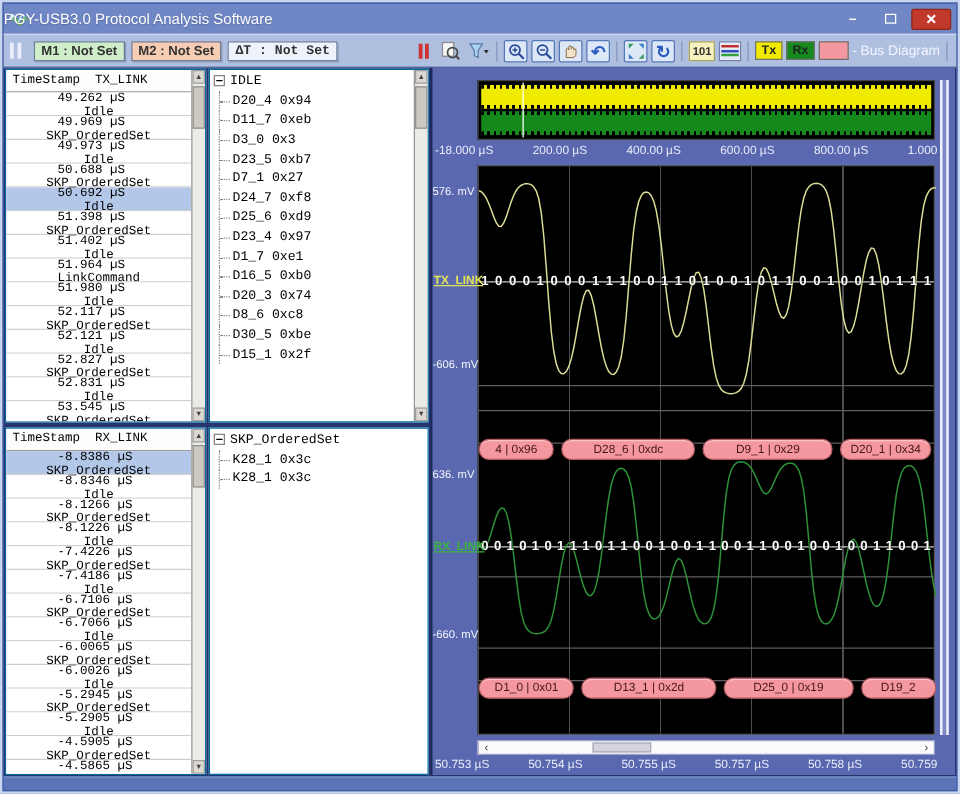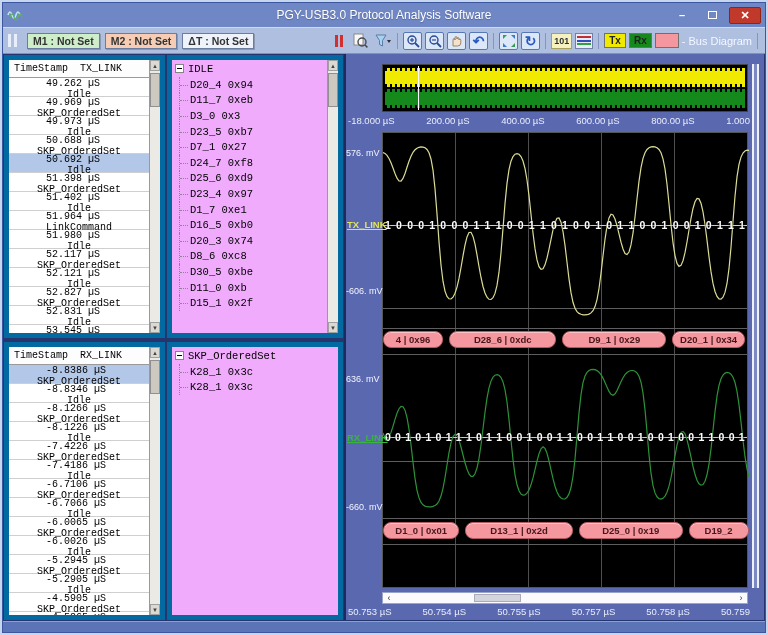--- a/index.html
+++ b/index.html
@@ -5,21 +5,21 @@
   * { box-sizing: border-box; margin: 0; padding: 0; }
   html,body { background:#9db4d8; }
   body { font-family:"Liberation Sans", sans-serif; }
 
   .win { position:relative; width:768px; height:635px; background:#c5d6ee; padding:2px; }
   .frame { position:relative; width:100%; height:100%; background:#7087c6; border:1px solid #3c57a0; display:flex; flex-direction:column; }
 
   
   .titlebar { height:24px; position:relative; display:flex; align-items:center; padding:0 4px; color:#fff; }
   .app-icon { width:18px; height:16px; display:flex; align-items:center; }
-  .title { position:absolute; left:0; right:0; text-align:center; font-size:12px; color:#fff; text-shadow:0 1px 1px rgba(0,0,0,.25); }
+  .title { position:absolute; left:0; right:0; font-size:12px; color:#fff; text-shadow:0 1px 1px rgba(0,0,0,.25); }
   .winbtns { margin-left:auto; display:flex; gap:4px; align-items:center; z-index:2; }
   .wbtn { width:26px; height:17px; display:flex; align-items:center; justify-content:center; color:#fff; font-size:11px; font-weight:bold; }
   .wbtn.max span { width:9px; height:8px; border:1px solid #fff; display:block; }
   .wbtn.close { width:32px; background:#c0392b; border:1px solid #8f2519; border-radius:2px; }
 
   
   .toolbar { height:27px; background:#aebfe0; border-top:1px solid #cdd9f0; border-bottom:1px solid #7e90bc; display:flex; align-items:center; gap:4px; padding:0 5px; font-size:11px; }
   .pausebars { display:flex; gap:3px; margin-right:6px; }
   .pausebars i { width:3px; height:13px; background:#e8eefc; }
   .mbtn { border:1px solid #6c7c9e; padding:1px 5px; font-size:10.5px; font-weight:bold; color:#333; white-space:nowrap; box-shadow:1px 1px 0 rgba(0,0,0,.2); }
@@ -31,21 +31,21 @@
   .redpause i { width:3px; height:12px; background:#d23030; }
   .glyph { font-size:14px; font-weight:bold; color:#2a5ac0; line-height:1; }
   .lbl101 { background:#f6f2c0; border:1px solid #a8a060; font-size:9px; font-weight:bold; color:#303030; padding:2px 2px; }
   .buslink-ico { width:18px; height:16px; border:1px solid #7080a8; background:#e8ecf8; display:flex; flex-direction:column; justify-content:space-evenly; padding:1px; }
   .buslink-ico i { height:2px; display:block; }
   .sw { font-size:10px; font-weight:bold; color:#222; padding:1px 4px; border:1px solid #707070; }
   .busdiag { color:#f4f7ff; font-size:11px; white-space:nowrap; }
 
   
   .content { position:relative; flex:1; background:#26356e; overflow:hidden; }
-  .panel { position:absolute; background:#f0abfc; border:5px solid #0369a1; overflow:hidden; }
+  .panel { position:absolute; background:#ffffff; border:1px solid #0369a1; overflow:hidden; }
   .tbl-tx  { left:1px;   top:1px;   width:161px; height:283px; }
   .tbl-rx  { left:1px;   top:288px; width:161px; height:278px; }
   .tree-tx { left:164px; top:1px;   width:176px; height:283px; }
   .tree-rx { left:164px; top:288px; width:176px; height:278px; }
 
   
   .tblhdr { display:flex; height:18px; align-items:center; font:10px "Liberation Mono", monospace; border-bottom:1px solid #9a9a9a; padding-left:5px; color:#000; background:#fdfdfd; }
   .tblhdr .c1 { width:66px; }
   .rows { position:absolute; top:18px; left:0; right:11px; bottom:0; }
   .row { display:flex; height:19px; align-items:center; border-bottom:1px solid #cfcfcf; padding-left:0; font:10px "Liberation Mono", monospace; color:#000; background:#fff;flex-direction:column; }
@@ -83,21 +83,21 @@
   .bot-axis { left:2px; top:552px; width:402px; }
 
   .canvas { position:absolute; left:36px; top:78px; width:366px; height:456px; background:#000; border:1px solid #555;
     background-image:repeating-linear-gradient(90deg, transparent 0 72px, #4e4e4e 72px 73px); }
   .hline { position:absolute; left:0; right:0; height:1px; background:#5e5e5e; }
   .hline.white { background:#cfcfcf; }
   .wavesvg { position:absolute; left:0; }
   .bitsrow { position:absolute; left:2px; right:2px; height:16px; display:flex; justify-content:space-between; align-items:center; }
   .bit { color:#fff; font-size:10.5px; font-weight:bold; font-family:"Liberation Sans",sans-serif; text-shadow:0 0 2px #000; }
   .caprow { position:absolute; left:0; right:0; display:flex; gap:6px; align-items:center; }
-  .cap { height:17px; background:#f5979f; border:1px solid #b25a62; border-radius:8px; color:#46161a; font-size:9.5px; font-weight:bold; display:flex; align-items:center; justify-content:center; white-space:nowrap; overflow:hidden; flex:none; box-shadow:inset 0 1px 0 #fbc3c8; }
+  .cap { height:17px; background:#f5979f; border:1px solid #b25a62; border-radius:8px; color:#46161a; font-size:9.5px; font-weight:normal; display:flex; align-items:center; justify-content:center; white-space:nowrap; overflow:hidden; flex:none; box-shadow:inset 0 1px 0 #fbc3c8;margin-top:20px; }
 
   .vlabel { position:absolute; left:0; width:33px; text-align:right; color:#f2f4fc; font-size:9px; white-space:nowrap; }
   .linklbl { position:absolute; left:1px; font-size:9.5px; font-weight:bold; text-decoration:underline; white-space:nowrap; }
   .linklbl.tx { color:#e3e356; }
   .linklbl.rx { color:#39b53f; }
 
   .vscroll { position:absolute; right:5px; top:10px; width:7px; height:524px; background:#7c89c4; border-left:2px solid #edf1fb; border-right:2px solid #edf1fb; }
   .hscroll { position:absolute; left:36px; top:538px; width:366px; height:12px; background:#fbfbfd; border:1px solid #9aa4c8; display:flex; align-items:center; }
   .hs-arr { width:12px; text-align:center; font-size:9px; color:#333; line-height:10px; }
   .hs-arr.right { margin-left:auto; }
@@ -129,21 +129,21 @@
     </div>
 
     <div class="toolbar">
       <span class="pausebars">
           <i></i>
           <i></i>
         </span>
       <span style="display:flex;gap:5px;">
           <button class="mbtn" style="background: rgb(205, 238, 201);">M1 : Not Set</button>
           <button class="mbtn" style="background: rgb(246, 205, 180);">M2 : Not Set</button>
-          <button class="mbtn" style="background: rgb(238, 243, 251);">ΔT : Not Set</button>
+          <button class="mbtn" style="background: rgb(238, 243, 251); font-family: Liberation Mono, monospace;">ΔT : Not Set</button>
         </span>
 
       <span class="tb-right">
         <span class="ico">
             <span class="redpause">
               <i></i>
               <i></i>
             </span>
           </span>
         <span class="ico">
@@ -402,24 +402,20 @@
             <div class="tchild">
             <span class="tline"></span>
             <span class="tlabel">D8_6 0xc8</span>
           </div>
             <div class="tchild">
             <span class="tline"></span>
             <span class="tlabel">D30_5 0xbe</span>
           </div>
             <div class="tchild">
             <span class="tline"></span>
-            <span class="tlabel">D11_0 0xb</span>
-          </div>
-            <div class="tchild">
-            <span class="tline"></span>
             <span class="tlabel">D15_1 0x2f</span>
           </div>
           </div>
         <div class="vsb" style="left:auto;">
           <span class="arr up">▲</span>
           <span class="thumb"></span>
           <span class="arr down">▼</span>
         </div>
       </div>
 

